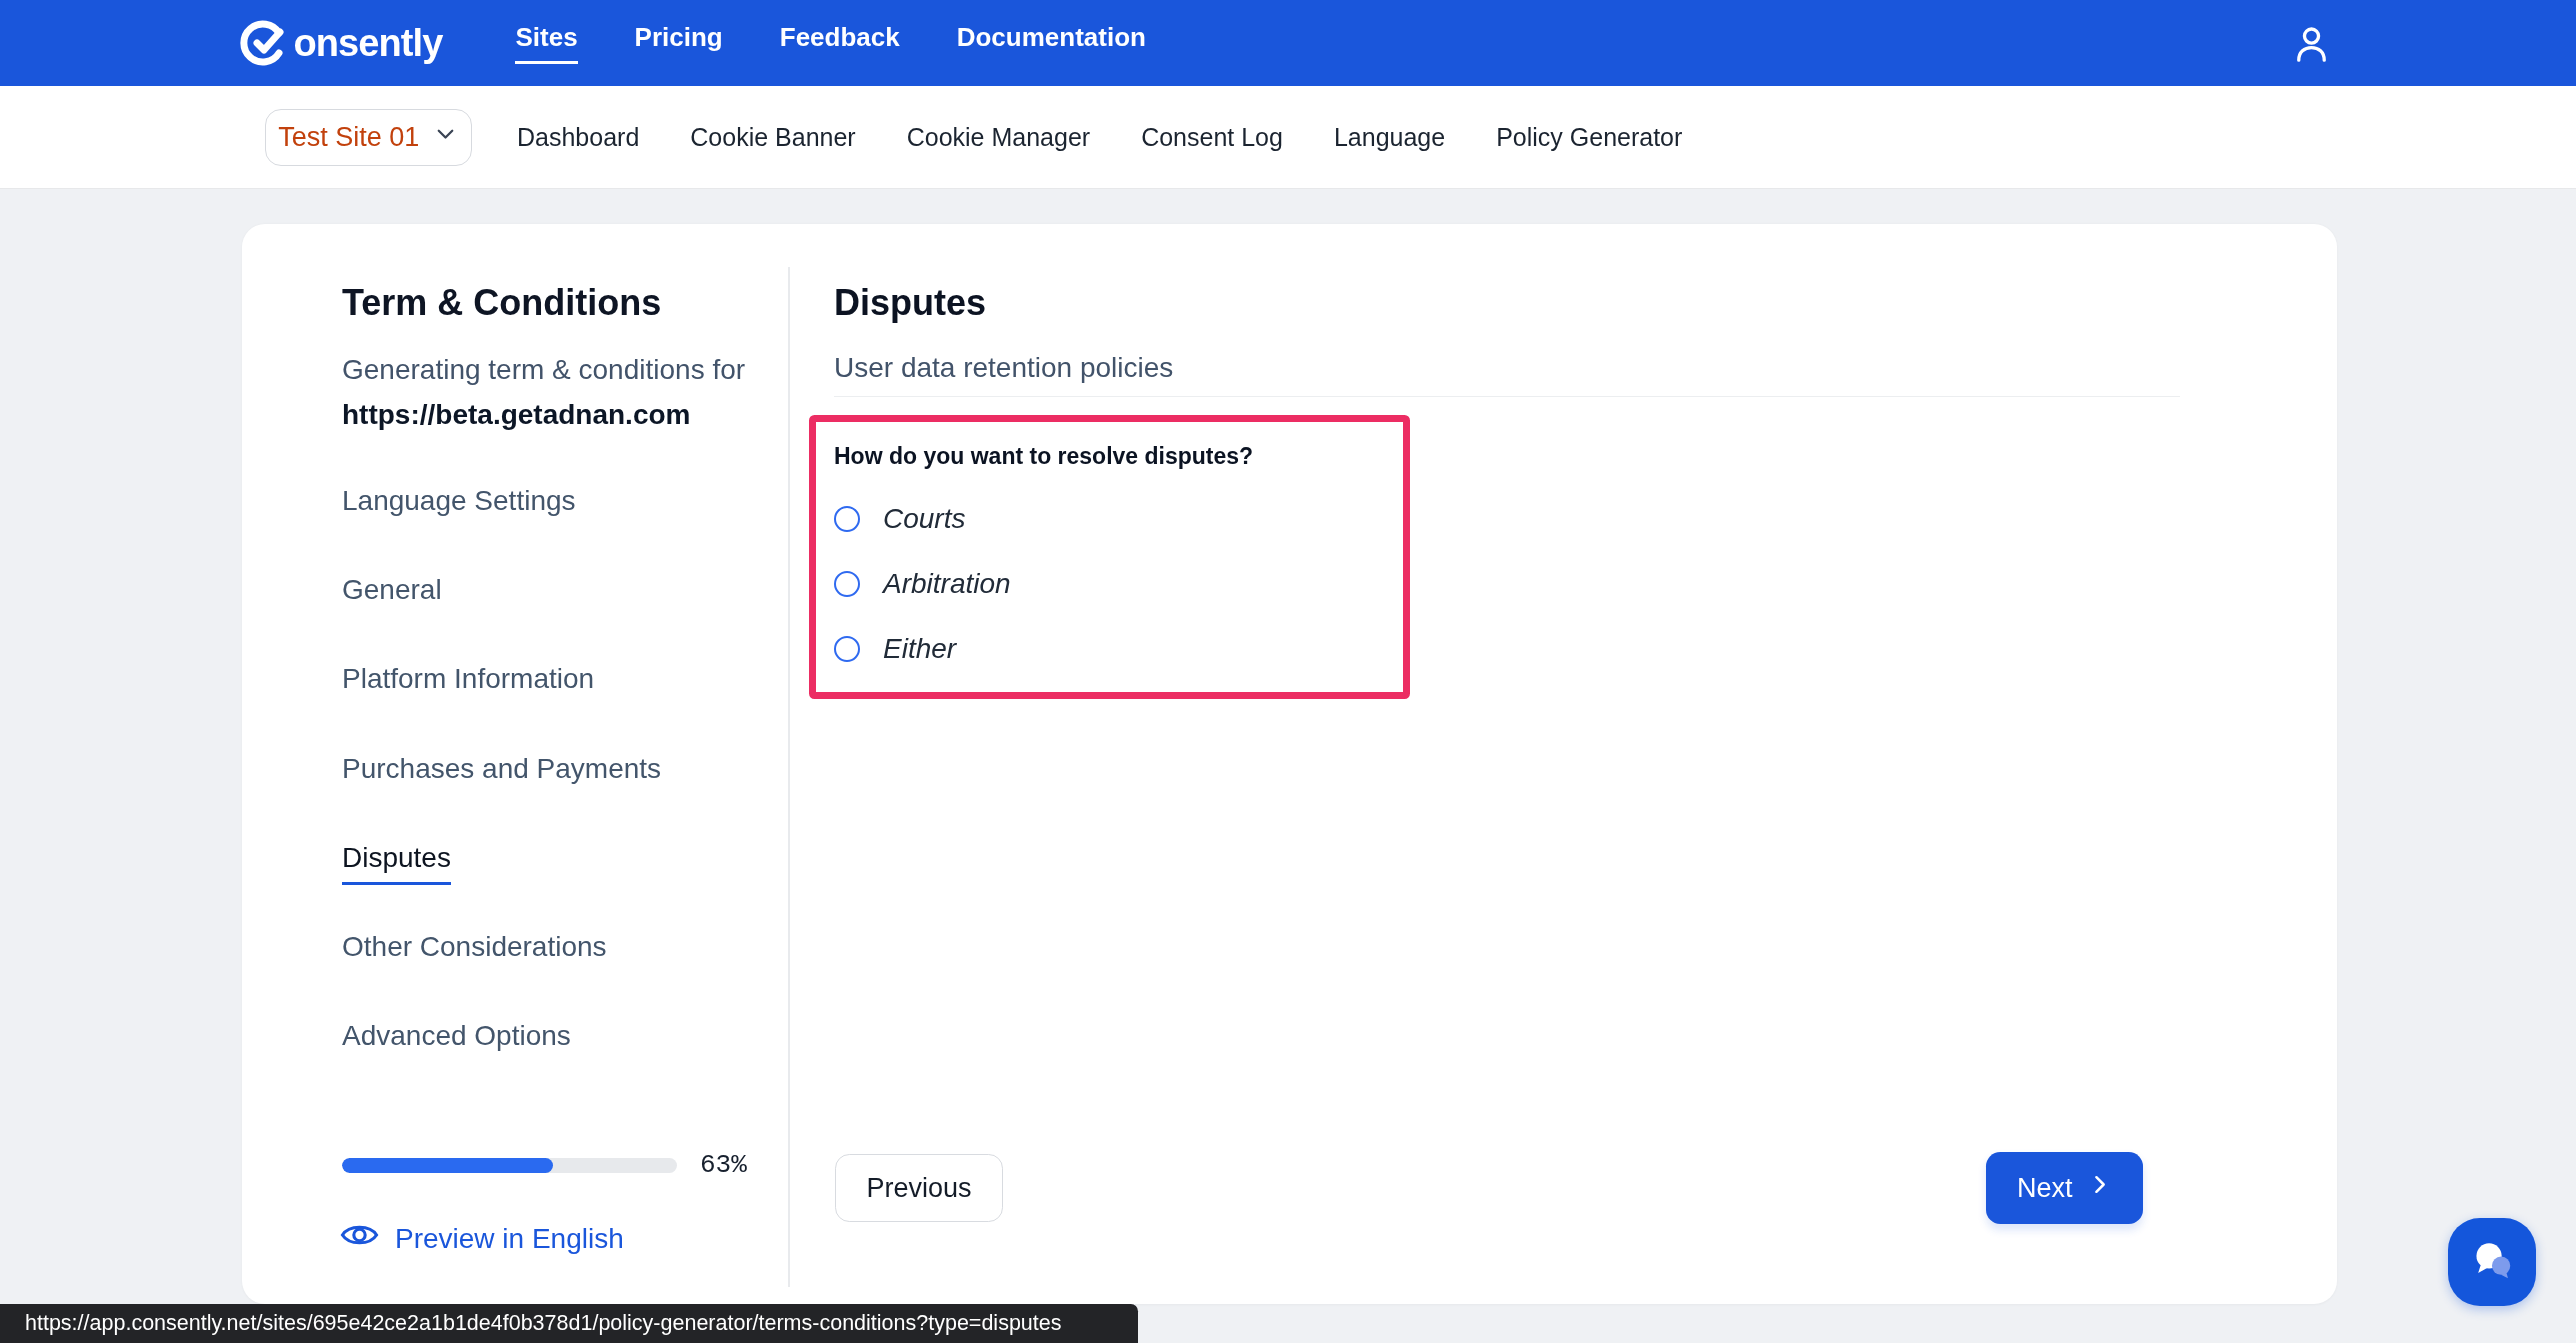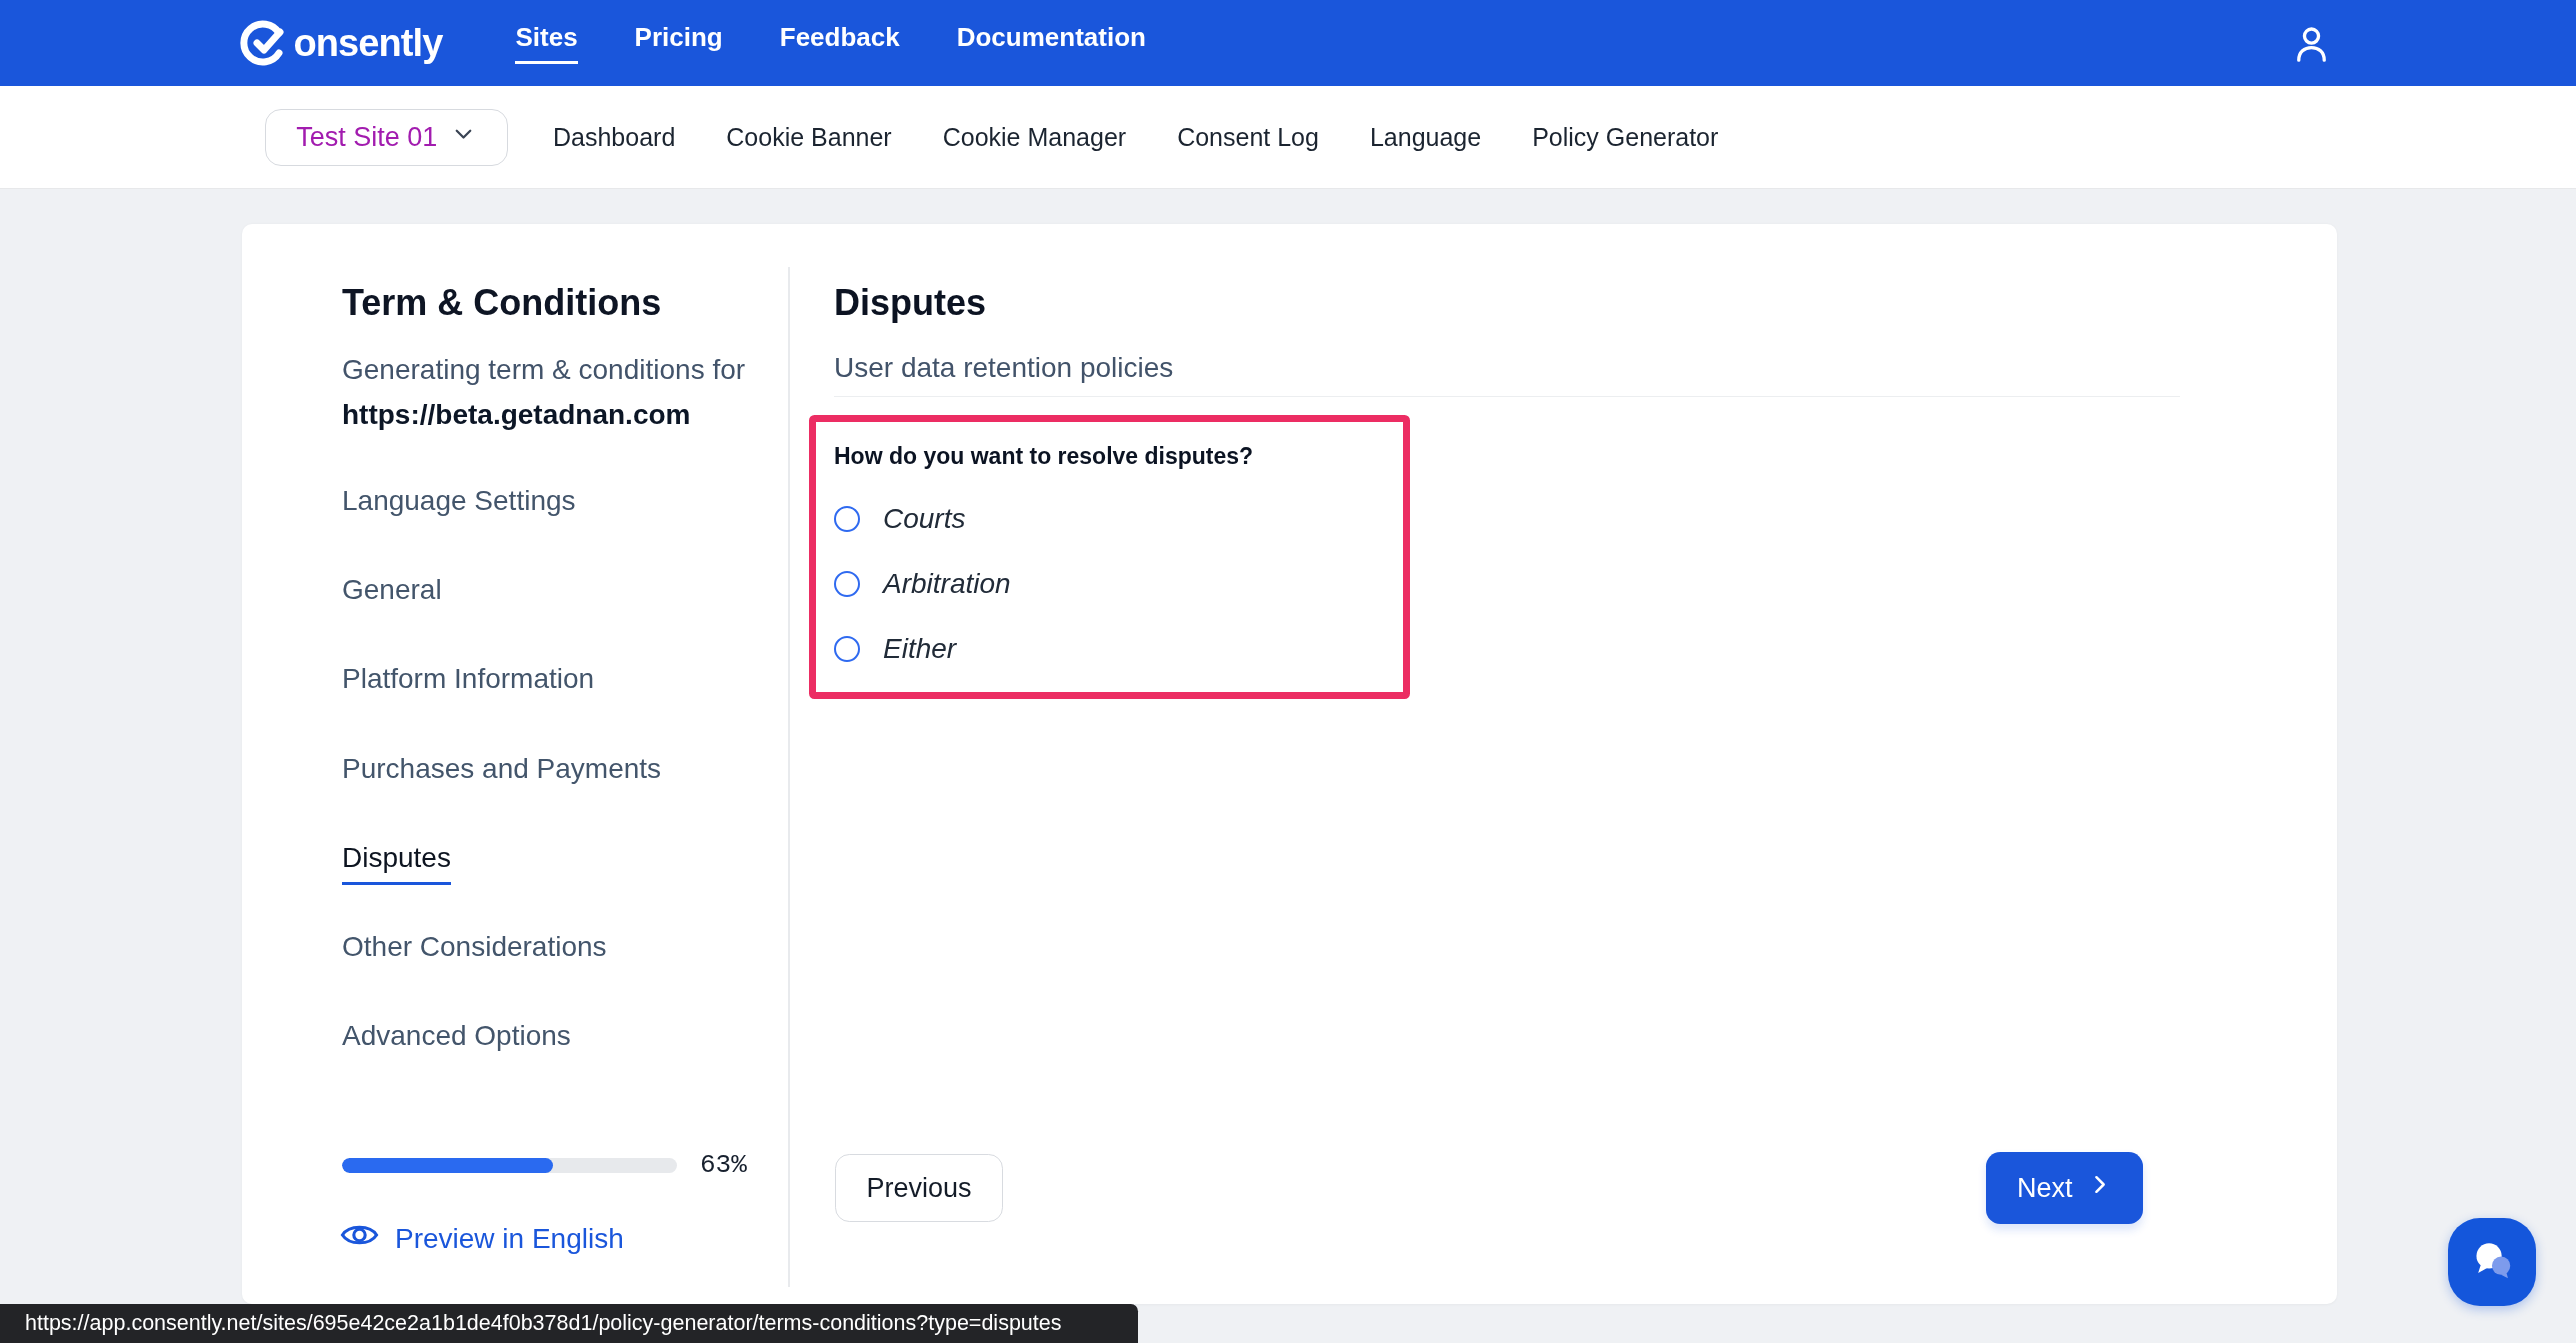--- a/index.html
+++ b/index.html
@@ -27,32 +27,32 @@
   .nav-link.active { border-bottom-color:#fff; }
   .user-btn { position:absolute; left:2288px; top:19.7px; width:47px; height:47px; cursor:pointer; }
 
   
   .sitebar {
     position:absolute; top:86px; left:0; width:2576px; height:103px;
     background:#fff; border-bottom:0.9px solid #e7e8ea;
     display:flex; align-items:center;
   }
   .site-pill {
-    margin-left:265px; width:243px; height:57px;
+    margin-left:265px; width:207px; height:57px;
     border:1.8px solid #d7dadf; border-radius:16px; background:#fff;
     display:flex; align-items:center; justify-content:center; gap:12.5px;
-    font-size:27px; font-weight:500; color:#a21caf; cursor:pointer;
+    font-size:27px; font-weight:500; color:#c2410c; cursor:pointer;
   }
   .tabs { display:flex; gap:51px; margin-left:45px; }
   .tab { font-size:25px; color:#1b2430; font-weight:500; cursor:pointer; white-space:nowrap; }
 
   
   .card {
     position:absolute; left:242px; top:224px; width:2095px; height:1080px;
-    background:#fff; border-radius:10px;
+    background:#fff; border-radius:23px;
     box-shadow:0 0.9px 2.7px rgba(0,0,0,0.04);
   }
   .v-divider { position:absolute; left:546px; top:43px; height:1020px; width:1.8px; background:#e8eaed; }
 
   
   .side { position:absolute; left:0; top:0; width:546px; padding:57px 36px 0 100px; }
   .side-title { font-size:36px; font-weight:700; color:#0e1524; line-height:43px; }
   .side-sub { margin-top:23px; width:404px; font-size:28px; line-height:45px; color:#42536a; }
   .side-sub .url { display:block; font-weight:700; color:#0c1626; }
   .side-nav { margin-top:47px; list-style:none; }

